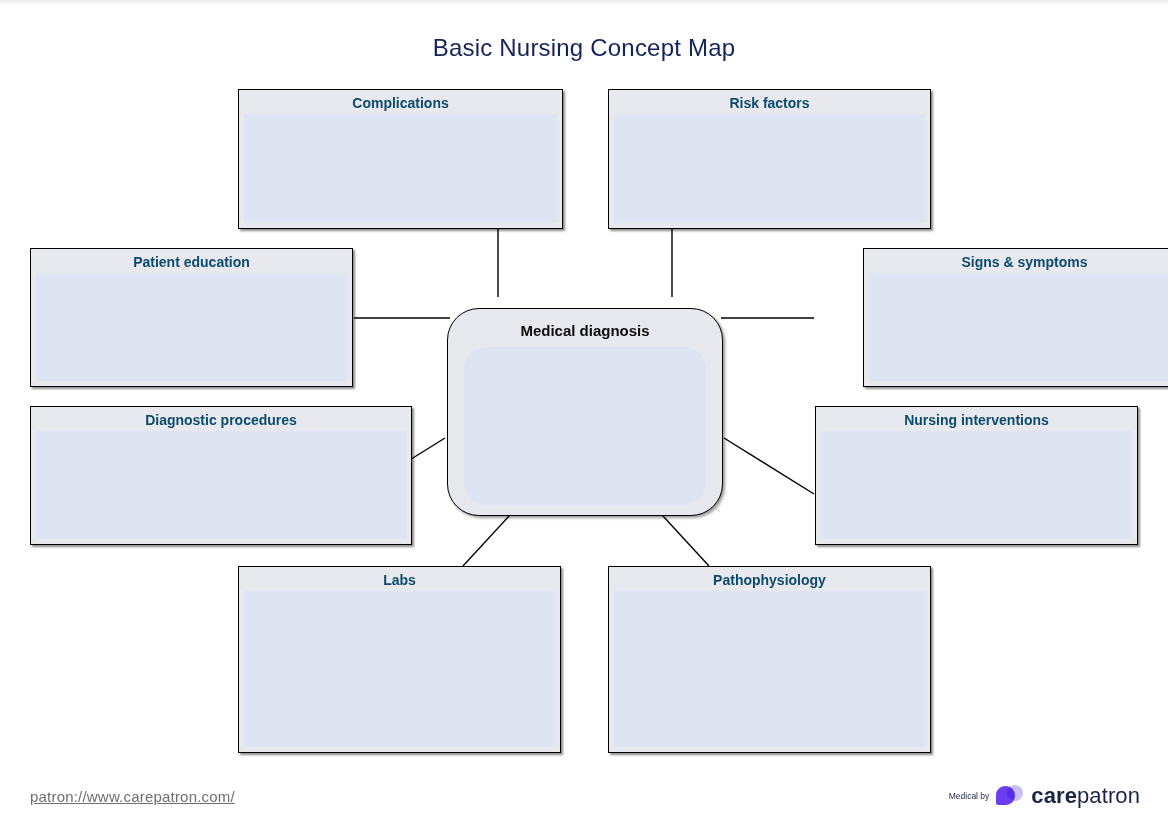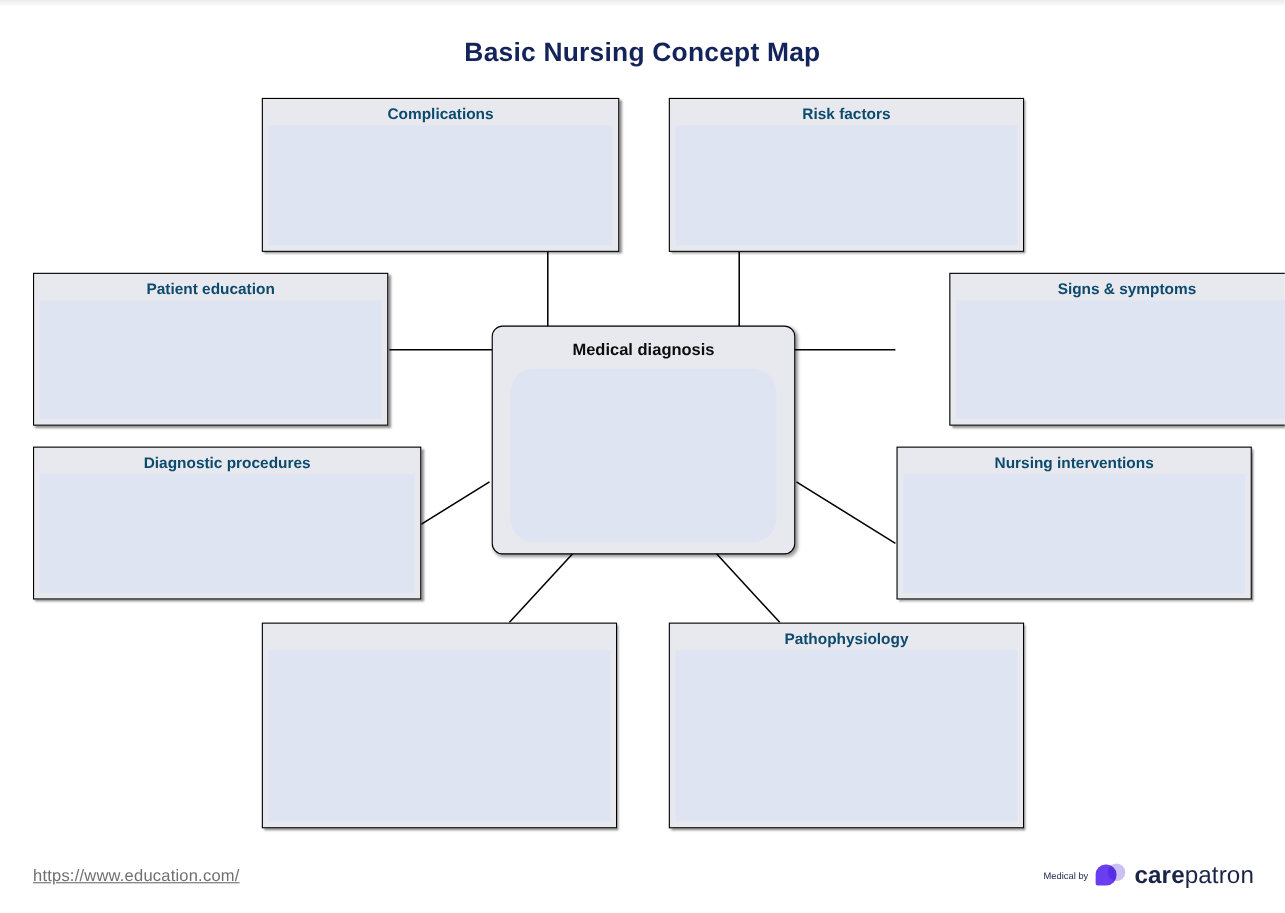--- a/index.html
+++ b/index.html
@@ -20,21 +20,21 @@
     font-family: "Liberation Sans", "DejaVu Sans", sans-serif;
     position: relative; overflow: hidden;
   }
   .top-edge-shade {
     position: absolute; left: 0; top: 0; width: 1168px; height: 6px;
     background: linear-gradient(to bottom, #ebebeb, #ffffff);
   }
   .page-title {
     position: absolute; left: 0; top: 34px; width: 1168px;
     text-align: center;
-    font-size: 24px; font-weight: bold; color: var(--title-text);
+    font-size: 24px; font-weight: normal; color: var(--title-text);
     letter-spacing: 0.2px;
   }
   .canvas { position: absolute; left: 0; top: 0; width: 1168px; height: 830px; }
   svg.connectors { position: absolute; left: 0; top: 0; width: 1168px; height: 830px; }
   svg.connectors line { stroke: var(--connector); stroke-width: 1.4; }
 
   .box {
     position: absolute;
     background: var(--box-header-bg);
     border: 1.5px solid var(--box-border);
@@ -46,30 +46,30 @@
   }
   .box .box-body {
     position: absolute; left: 5px; right: 5px; top: 24px; bottom: 5px;
     background: var(--box-body-bg);
   }
 
   .pos-complications        { left: 238px; top:  89px; width: 325px; height: 140px; }
   .pos-risk-factors         { left: 608px; top:  89px; width: 323px; height: 140px; }
   .pos-patient-education    { left:  30px; top: 248px; width: 323px; height: 139px; }
   .pos-signs-symptoms       { left: 863px; top: 248px; width: 323px; height: 139px; }
-  .pos-diagnostic-procedures{ left:  30px; top: 406px; width: 353px; height: 139px; }
+  .pos-diagnostic-procedures{ left:  30px; top: 406px; width: 382px; height: 139px; }
   .pos-nursing-interventions{ left: 815px; top: 406px; width: 323px; height: 139px; }
   .pos-labs                 { left: 238px; top: 566px; width: 323px; height: 187px; }
   .pos-pathophysiology      { left: 608px; top: 566px; width: 323px; height: 187px; }
 
   .center-node {
-    position: absolute; left: 447px; top: 296px; width: 276px; height: 208px;
+    position: absolute; left: 447px; top: 308px; width: 276px; height: 208px;
     background: var(--box-header-bg);
     border: 1.5px solid var(--box-border);
-    border-radius: 10px;
+    border-radius: 32px;
     box-shadow: 2px 2px 3px rgba(0,0,0,0.4);
   }
   .center-node .box-title {
     position: absolute; left: 0; right: 0; top: 13px;
     text-align: center; font-size: 15px; font-weight: bold; color: #0c0c0c;
   }
   .center-node .box-body {
     position: absolute; left: 16px; right: 16px; top: 38px; bottom: 10px;
     background: var(--box-body-bg);
     border-radius: 22px;
@@ -144,37 +144,38 @@
     <div class="box-title">Diagnostic procedures</div>
     <div class="box-body"></div>
   </div>
 
   <div class="box pos-nursing-interventions">
     <div class="box-title">Nursing interventions</div>
     <div class="box-body"></div>
   </div>
 
   <div class="box pos-labs">
+    <div class="box-title">Labs</div>
     <div class="box-body"></div>
   </div>
 
   <div class="box pos-pathophysiology">
     <div class="box-title">Pathophysiology</div>
     <div class="box-body"></div>
   </div>
 
   <div class="center-node">
     <div class="box-title">Medical diagnosis</div>
     <div class="box-body"></div>
   </div>
 
 </div>
 
 <div class="footer">
-  <a class="footer-link" href="#">https://www.education.com/</a>
+  <a class="footer-link" href="#">patron://www.carepatron.com/</a>
   <div class="brand">
     <span class="powered-by">Medical by</span>
     <span class="logo-mark">
       <span class="logo-blob"></span>
       <span class="logo-circle"></span>
     </span>
     <span class="wordmark"><span class="bold">care</span><span>patron</span></span>
   </div>
 </div>
 

